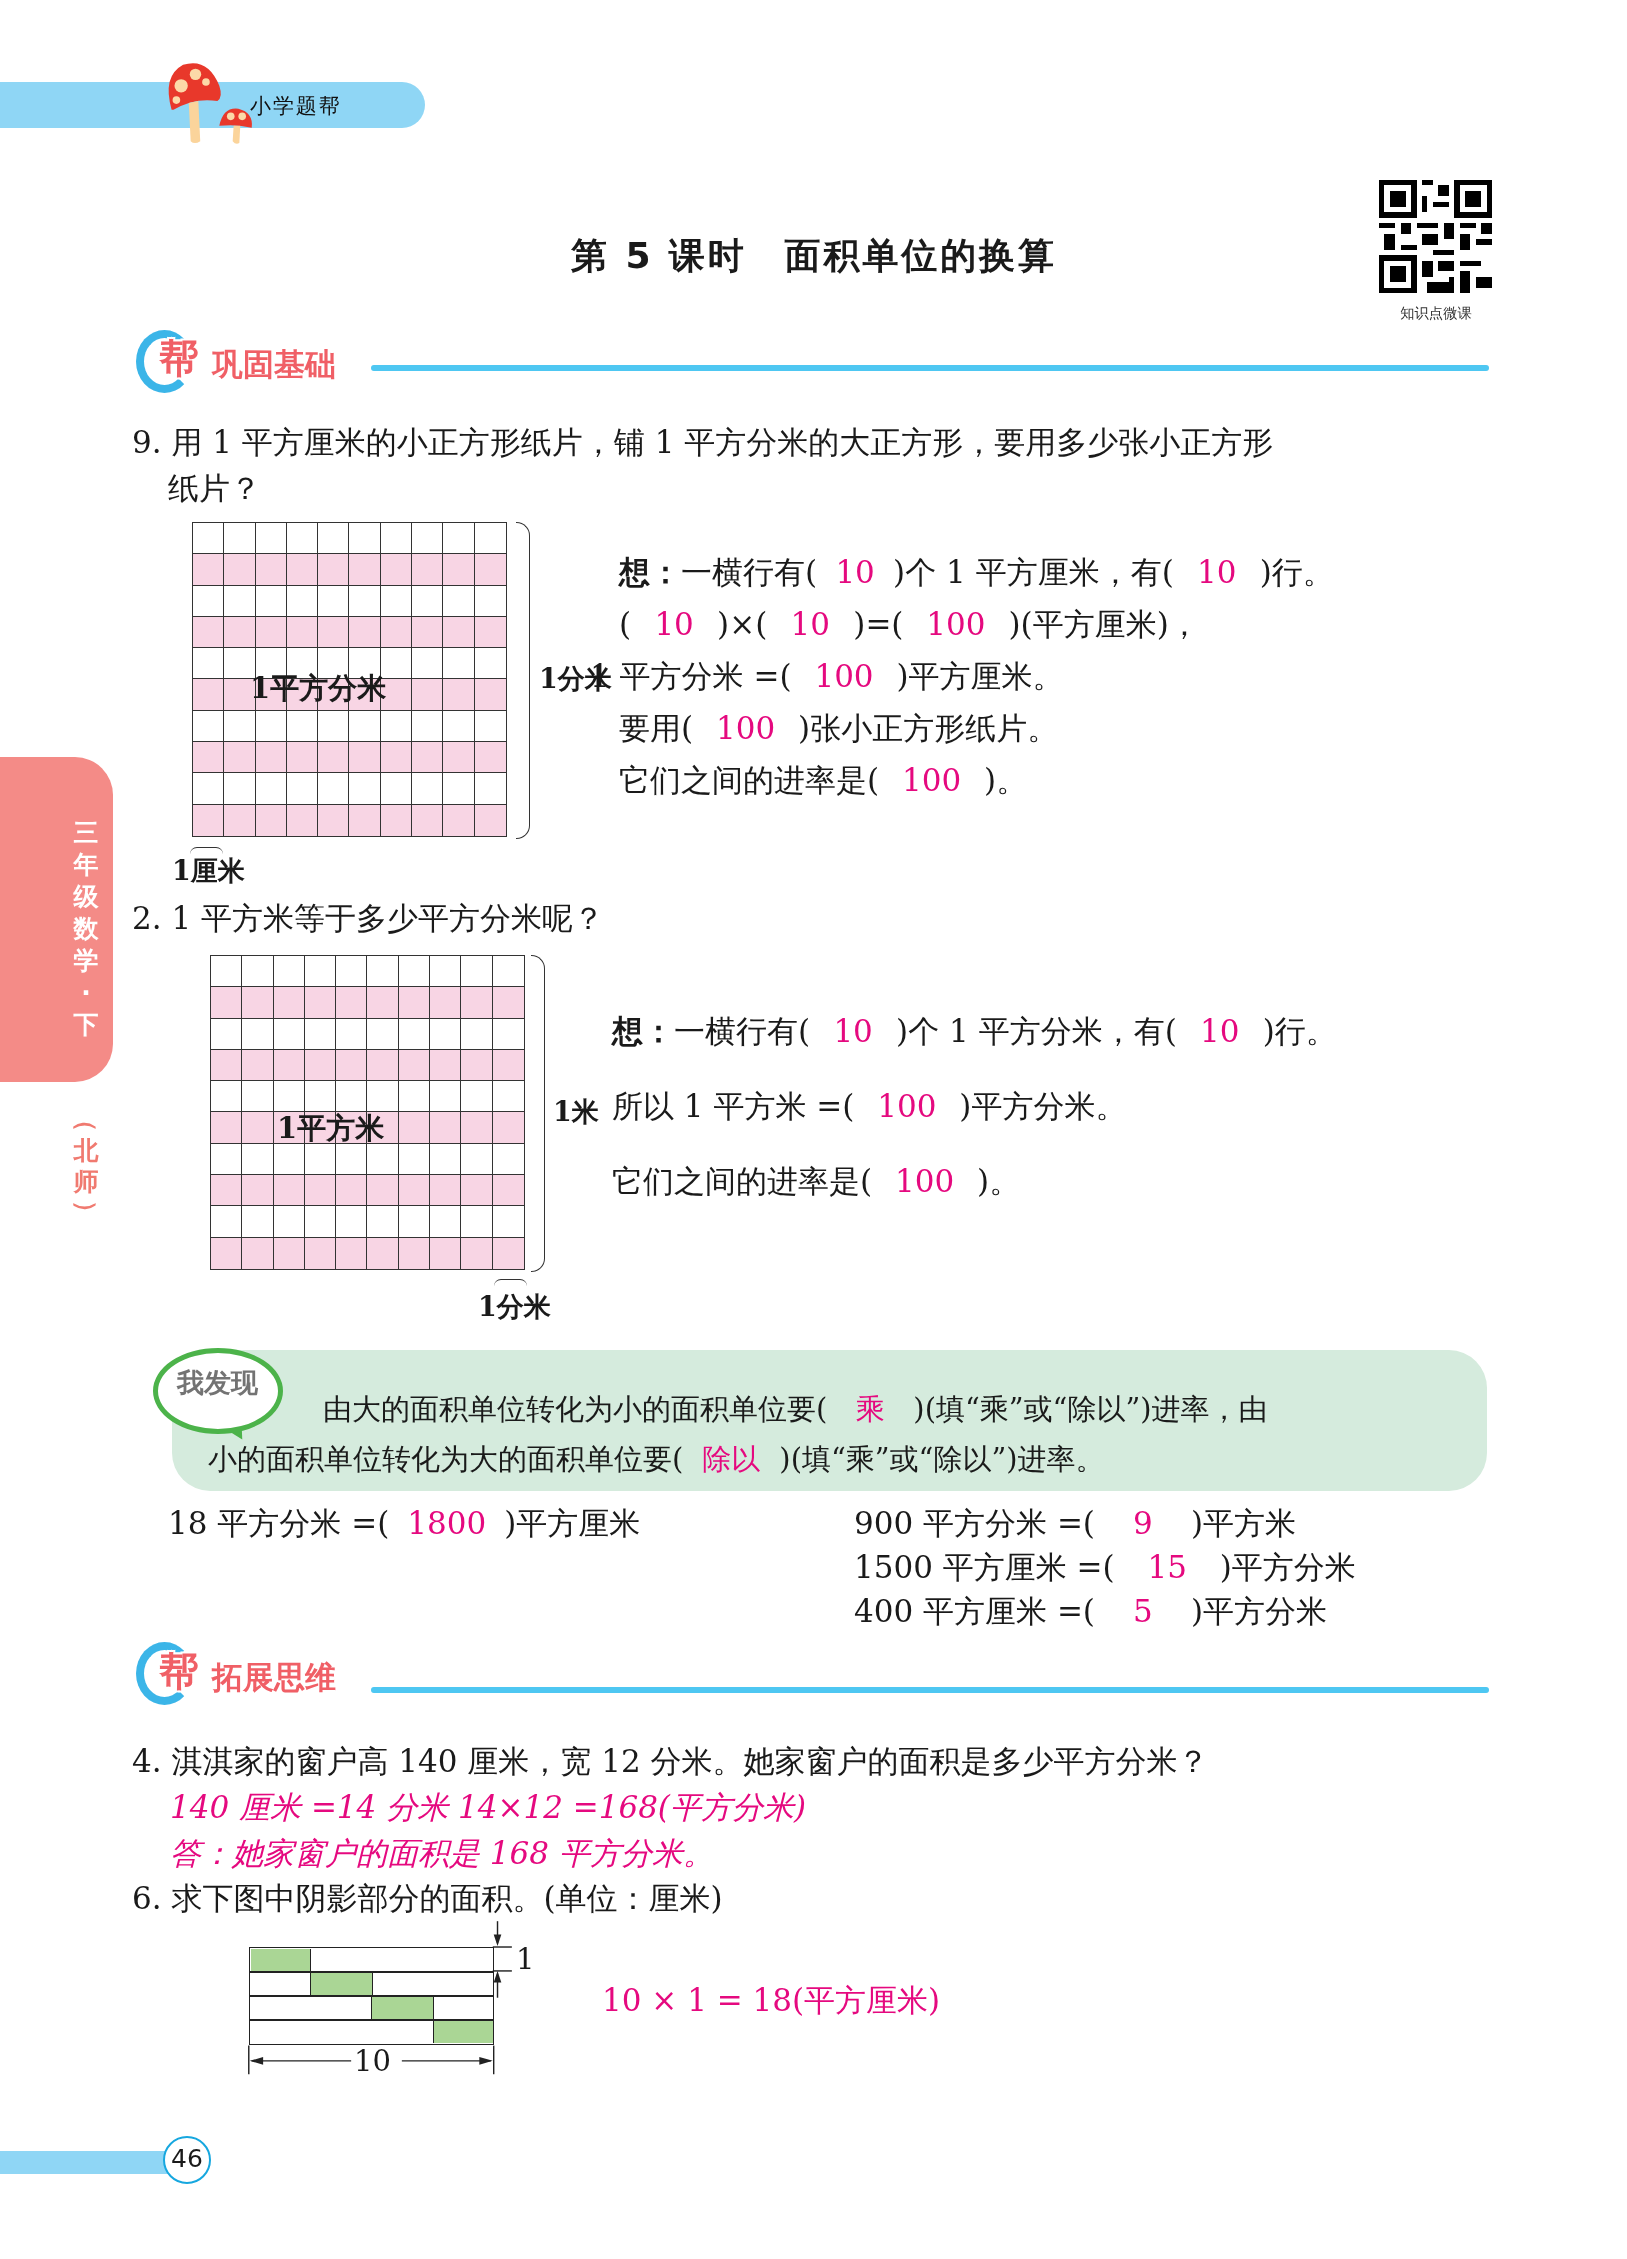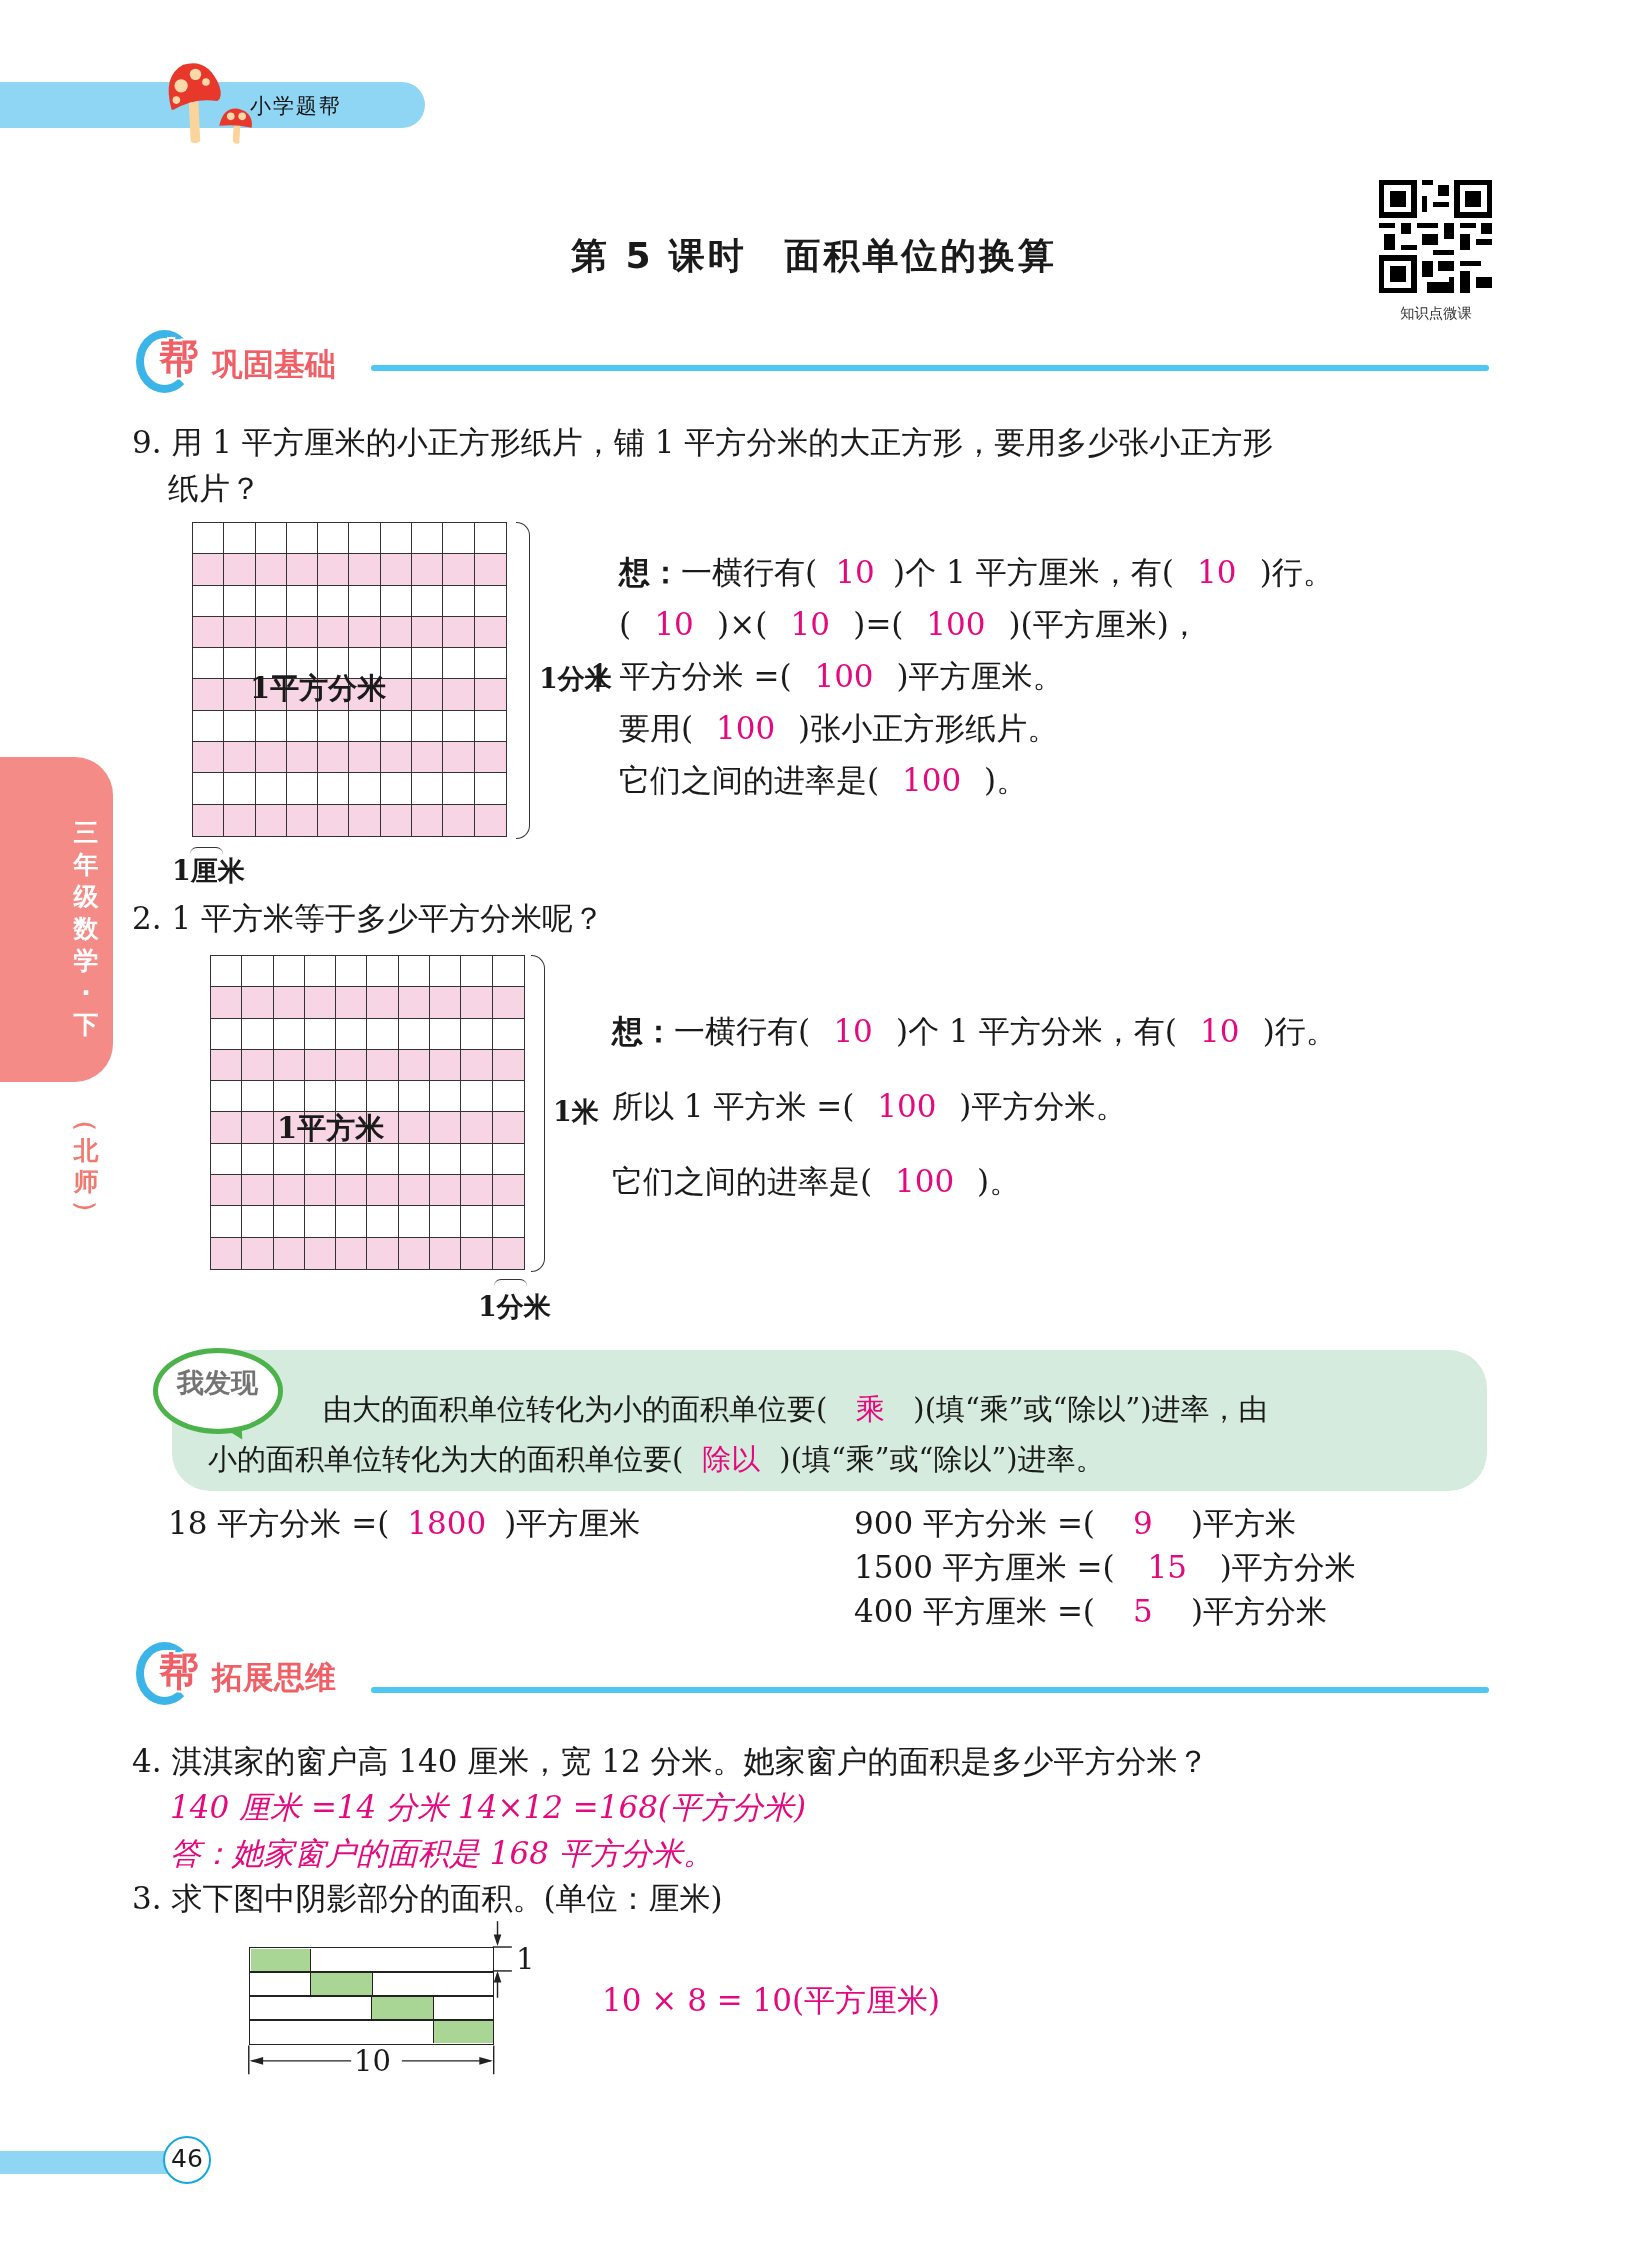--- a/index.html
+++ b/index.html
@@ -381,21 +381,21 @@
 
 <div class="abs section-circle" style="left:136px;top:1642px"></div>
 <div class="abs section-bang" style="left:159px;top:1644px">帮</div>
 <div class="abs section-name" style="left:212px;top:1657px">拓展思维</div>
 <div class="abs section-line" style="left:371px;top:1687px;width:1118px"></div>
 
 <div class="abs q" style="left:132px;top:1738px">4. 淇淇家的窗户高 140 厘米，宽 12 分米。她家窗户的面积是多少平方分米？</div>
 <div class="abs q ans" style="left:170px;top:1784px;font-family:'DejaVu Serif',serif;font-style:italic">140 厘米 =14 分米   14×12 =168(平方分米)</div>
 <div class="abs q ans" style="left:170px;top:1830px;font-style:italic">答：她家窗户的面积是 168 平方分米。</div>
 
-<div class="abs q" style="left:132px;top:1875px">3. 求下图中阴影部分的面积。(单位：厘米)</div>
+<div class="abs q" style="left:132px;top:1875px">6. 求下图中阴影部分的面积。(单位：厘米)</div>
 
 <div class="abs" style="left:249px;top:1947px;width:245px;height:98px">
   <div class="abs strip-rect" style="left:0;top:0;width:245px;height:26px"></div>
   <div class="abs strip-rect" style="left:0;top:24px;width:245px;height:26px"></div>
   <div class="abs strip-rect" style="left:0;top:48px;width:245px;height:26px"></div>
   <div class="abs strip-rect" style="left:0;top:72px;width:245px;height:26px"></div>
   <div class="abs" style="left:1.9px;top:1.9px;width:59px;height:22px;background:#aad695;border-right:1.9px solid #222"></div>
   <div class="abs" style="left:61px;top:26px;width:61px;height:22px;background:#aad695;border-left:1.9px solid #222;border-right:1.9px solid #222"></div>
   <div class="abs" style="left:122px;top:50px;width:61px;height:22px;background:#aad695;border-left:1.9px solid #222;border-right:1.9px solid #222"></div>
   <div class="abs" style="left:184px;top:74px;width:59px;height:22px;background:#aad695;border-left:1.9px solid #222"></div>
@@ -409,17 +409,17 @@
   <line x1="260" y1="52" x2="280" y2="52" stroke="#222" stroke-width="1.5"></line>
   <line x1="5" y1="130" x2="5" y2="160" stroke="#222" stroke-width="1.5"></line>
   <line x1="261" y1="130" x2="261" y2="160" stroke="#222" stroke-width="1.5"></line>
   <line x1="8" y1="146" x2="112" y2="146" stroke="#222" stroke-width="1.5"></line>
   <line x1="165" y1="146" x2="258" y2="146" stroke="#222" stroke-width="1.5"></line>
   <polygon points="6,146 20,142 20,150" fill="#222"></polygon>
   <polygon points="260,146 246,142 246,150" fill="#222"></polygon>
 </svg>
 <div class="abs" style="left:516px;top:1942px;font-size:29px">1</div>
 <div class="abs" style="left:354px;top:2044px;font-size:29px">10</div>
-<div class="abs q ans" style="left:602px;top:1977px">10 × 8 = 10(平方厘米)</div>
+<div class="abs q ans" style="left:602px;top:1977px">10 × 1 = 18(平方厘米)</div>
 
 <div class="abs bottom-bar"></div>
 <div class="abs page-num">46</div>
 
 
 </body></html>

